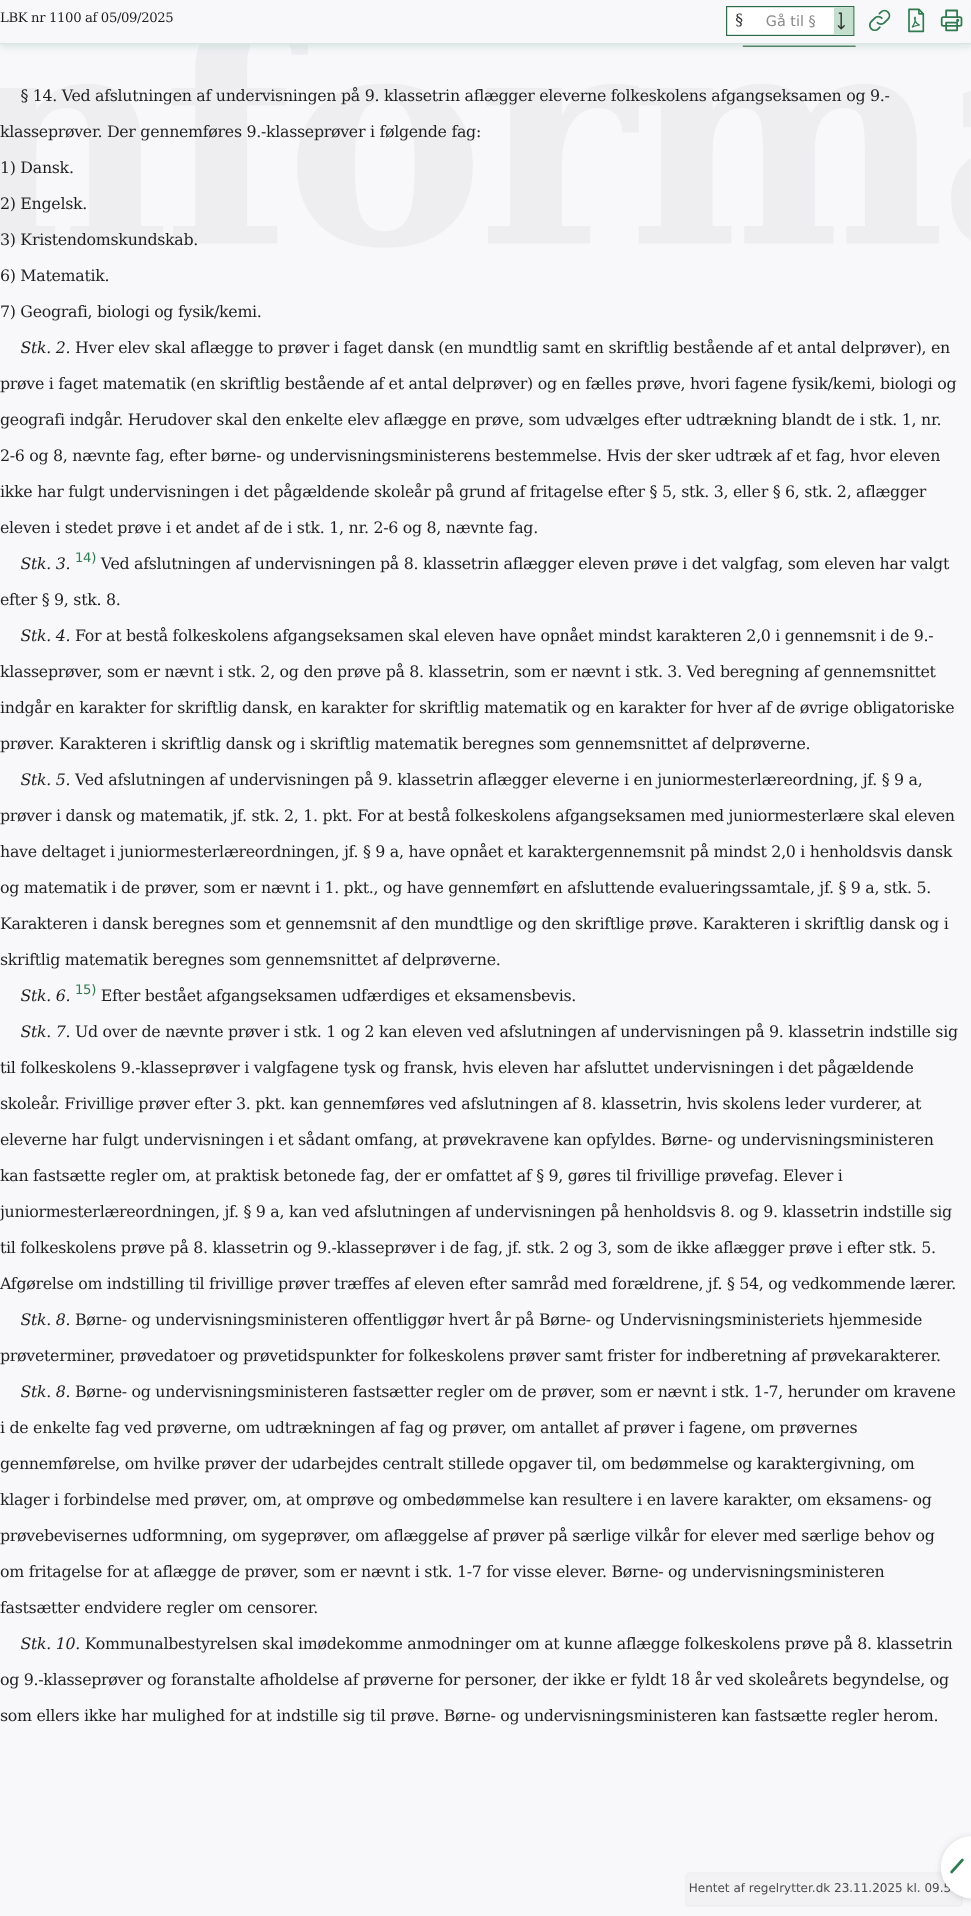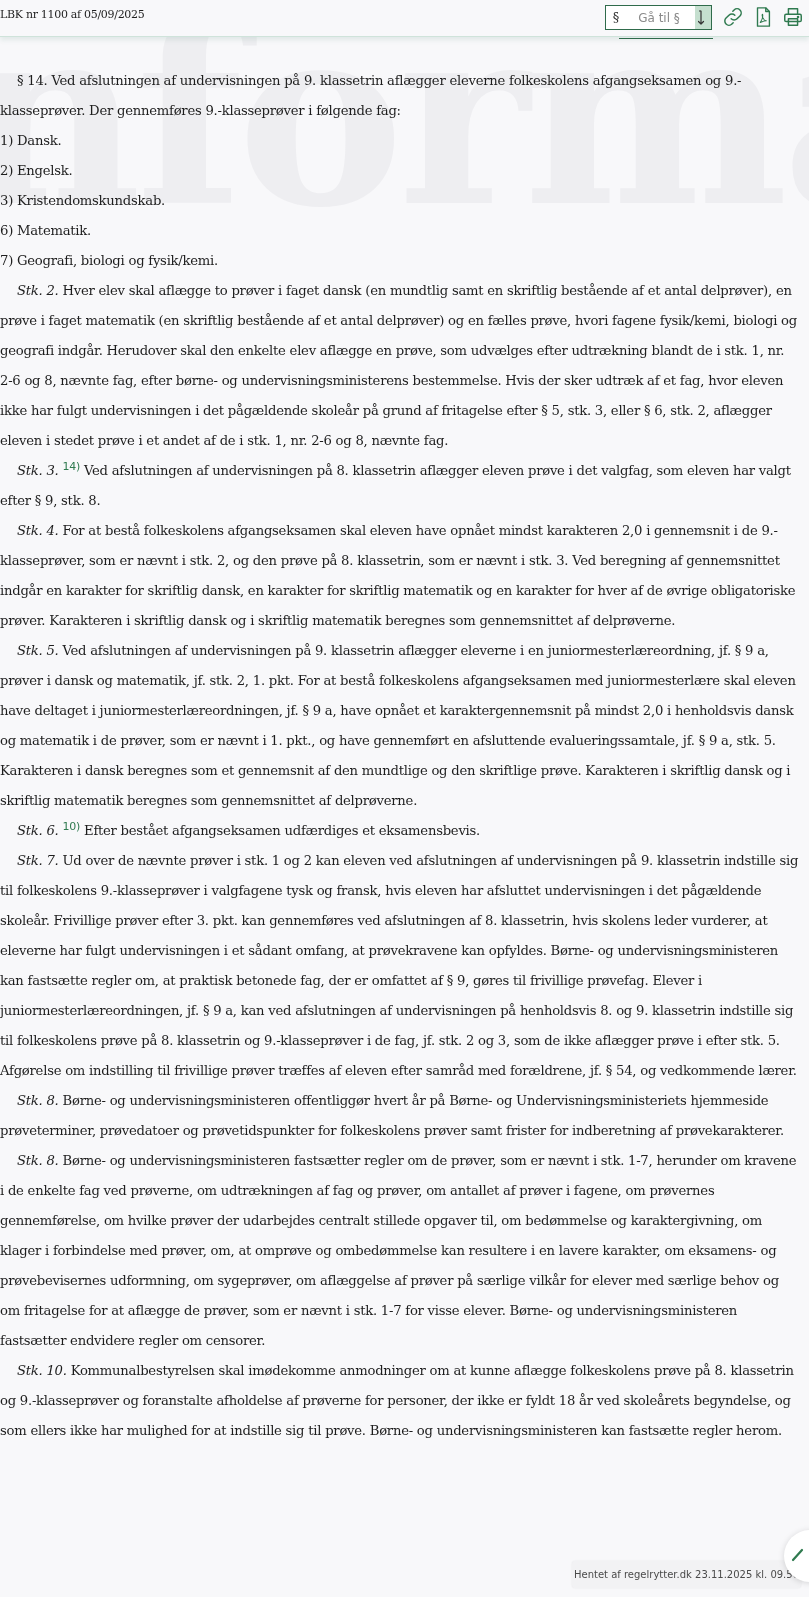--- a/index.html
+++ b/index.html
@@ -242,21 +242,21 @@
     <span>For at bestå folkeskolens afgangseksamen skal eleven have opnået mindst karakteren 2,0 i gennemsnit i de 9.-klasseprøver, som er nævnt i stk. 2, og den prøve på 8. klassetrin, som er nævnt i stk. 3. Ved beregning af gennemsnittet indgår en karakter for skriftlig dansk, en karakter for skriftlig matematik og en karakter for hver af de øvrige obligatoriske prøver. Karakteren i skriftlig dansk og i skriftlig matematik beregnes som gennemsnittet af delprøverne.</span>
   </p>
 
   <p class="para indent">
     <span class="stk">Stk. 5.</span>
     <span>Ved afslutningen af undervisningen på 9. klassetrin aflægger eleverne i en juniormesterlæreordning, jf. § 9 a, prøver i dansk og matematik, jf. stk. 2, 1. pkt. For at bestå folkeskolens afgangseksamen med juniormesterlære skal eleven have deltaget i juniormesterlæreordningen, jf. § 9 a, have opnået et karaktergennemsnit på mindst 2,0 i henholdsvis dansk og matematik i de prøver, som er nævnt i 1. pkt., og have gennemført en afsluttende evalueringssamtale, jf. § 9 a, stk. 5. Karakteren i dansk beregnes som et gennemsnit af den mundtlige og den skriftlige prøve. Karakteren i skriftlig dansk og i skriftlig matematik beregnes som gennemsnittet af delprøverne.</span>
   </p>
 
   <p class="para indent">
     <span class="stk">Stk. 6.</span>
-    <a class="footnote">10)</a>
+    <a class="footnote">15)</a>
     <span>Efter bestået afgangseksamen udfærdiges et eksamensbevis.</span>
   </p>
 
   <p class="para indent">
     <span class="stk">Stk. 7.</span>
     <span>Ud over de nævnte prøver i stk. 1 og 2 kan eleven ved afslutningen af undervisningen på 9. klassetrin indstille sig til folkeskolens 9.-klasseprøver i valgfagene tysk og fransk, hvis eleven har afsluttet undervisningen i det pågældende skoleår. Frivillige prøver efter 3. pkt. kan gennemføres ved afslutningen af 8. klassetrin, hvis skolens leder vurderer, at eleverne har fulgt undervisningen i et sådant omfang, at prøvekravene kan opfyldes. Børne- og undervisningsministeren kan fastsætte regler om, at praktisk betonede fag, der er omfattet af § 9, gøres til frivillige prøvefag. Elever i juniormesterlæreordningen, jf. § 9 a, kan ved afslutningen af undervisningen på henholdsvis 8. og 9. klassetrin indstille sig til folkeskolens prøve på 8. klassetrin og 9.-klasseprøver i de fag, jf. stk. 2 og 3, som de ikke aflægger prøve i efter stk. 5. Afgørelse om indstilling til frivillige prøver træffes af eleven efter samråd med forældrene, jf. § 54, og vedkommende lærer.</span>
   </p>
 
   <p class="para indent">
     <span class="stk">Stk. 8.</span>

